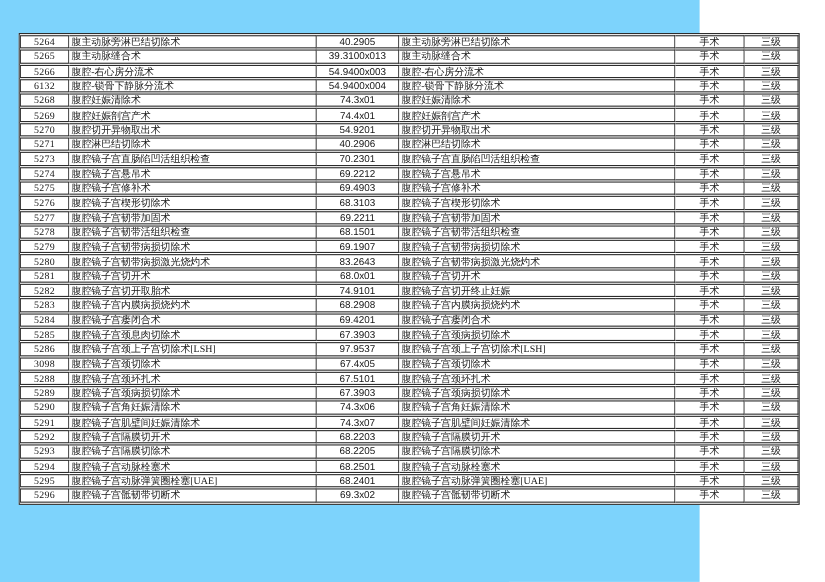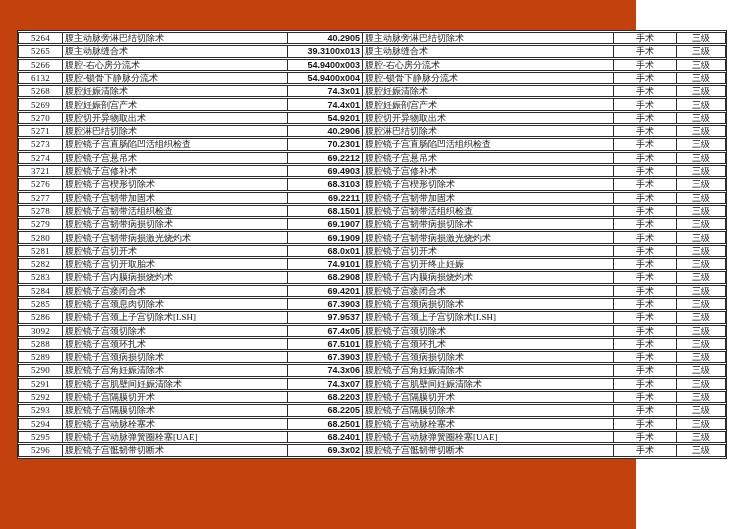--- a/index.html
+++ b/index.html
@@ -8,21 +8,21 @@
     background: #ffffff;
     width: 750px;
     height: 529px;
     overflow: hidden;
     font-family: "Liberation Serif", serif;
   }
   .page {
     position: relative;
     width: 636px;
     height: 529px;
-    background: #c2410c;
+    background: #7dd3fc;
   }
   .table-wrap {
     position: absolute;
     left: 17px;
     top: 30px;
     width: 710px;
     box-sizing: border-box;
     border: 1px solid #2c2c2c;
     background: #ffffff;
   }
@@ -53,26 +53,25 @@
     text-align: center;
     font-family: "Liberation Serif", serif;
     letter-spacing: 0.3px;
   }
   td.c-name {
     text-align: left;
     padding-left: 4px;
     font-family: "Liberation Serif", serif;
   }
   td.c-code {
-    text-align: right;
+    text-align: center;
     padding-left: 3px;
     font-family: "Liberation Sans", sans-serif;
     font-size: 9.5px;
     color: #111111;
-    font-weight: bold;
   }
   td.c-cat, td.c-lvl {
     text-align: center;
     font-family: "Liberation Serif", serif;
   }
 </style>
 </head>
 <body>
 
 <div class="page">
@@ -162,21 +161,21 @@
         </tr>
           <tr>
           <td class="c-no">5274</td>
           <td class="c-name">腹腔镜子宫悬吊术</td>
           <td class="c-code">69.2212</td>
           <td class="c-name">腹腔镜子宫悬吊术</td>
           <td class="c-cat">手术</td>
           <td class="c-lvl">三级</td>
         </tr>
           <tr>
-          <td class="c-no">3721</td>
+          <td class="c-no">5275</td>
           <td class="c-name">腹腔镜子宫修补术</td>
           <td class="c-code">69.4903</td>
           <td class="c-name">腹腔镜子宫修补术</td>
           <td class="c-cat">手术</td>
           <td class="c-lvl">三级</td>
         </tr>
           <tr>
           <td class="c-no">5276</td>
           <td class="c-name">腹腔镜子宫楔形切除术</td>
           <td class="c-code">68.3103</td>
@@ -204,21 +203,21 @@
           <td class="c-no">5279</td>
           <td class="c-name">腹腔镜子宫韧带病损切除术</td>
           <td class="c-code">69.1907</td>
           <td class="c-name">腹腔镜子宫韧带病损切除术</td>
           <td class="c-cat">手术</td>
           <td class="c-lvl">三级</td>
         </tr>
           <tr>
           <td class="c-no">5280</td>
           <td class="c-name">腹腔镜子宫韧带病损激光烧灼术</td>
-          <td class="c-code">69.1909</td>
+          <td class="c-code">83.2643</td>
           <td class="c-name">腹腔镜子宫韧带病损激光烧灼术</td>
           <td class="c-cat">手术</td>
           <td class="c-lvl">三级</td>
         </tr>
           <tr>
           <td class="c-no">5281</td>
           <td class="c-name">腹腔镜子宫切开术</td>
           <td class="c-code">68.0x01</td>
           <td class="c-name">腹腔镜子宫切开术</td>
           <td class="c-cat">手术</td>
@@ -258,21 +257,21 @@
         </tr>
           <tr>
           <td class="c-no">5286</td>
           <td class="c-name">腹腔镜子宫颈上子宫切除术[LSH]</td>
           <td class="c-code">97.9537</td>
           <td class="c-name">腹腔镜子宫颈上子宫切除术[LSH]</td>
           <td class="c-cat">手术</td>
           <td class="c-lvl">三级</td>
         </tr>
           <tr>
-          <td class="c-no">3092</td>
+          <td class="c-no">3098</td>
           <td class="c-name">腹腔镜子宫颈切除术</td>
           <td class="c-code">67.4x05</td>
           <td class="c-name">腹腔镜子宫颈切除术</td>
           <td class="c-cat">手术</td>
           <td class="c-lvl">三级</td>
         </tr>
           <tr>
           <td class="c-no">5288</td>
           <td class="c-name">腹腔镜子宫颈环扎术</td>
           <td class="c-code">67.5101</td>

